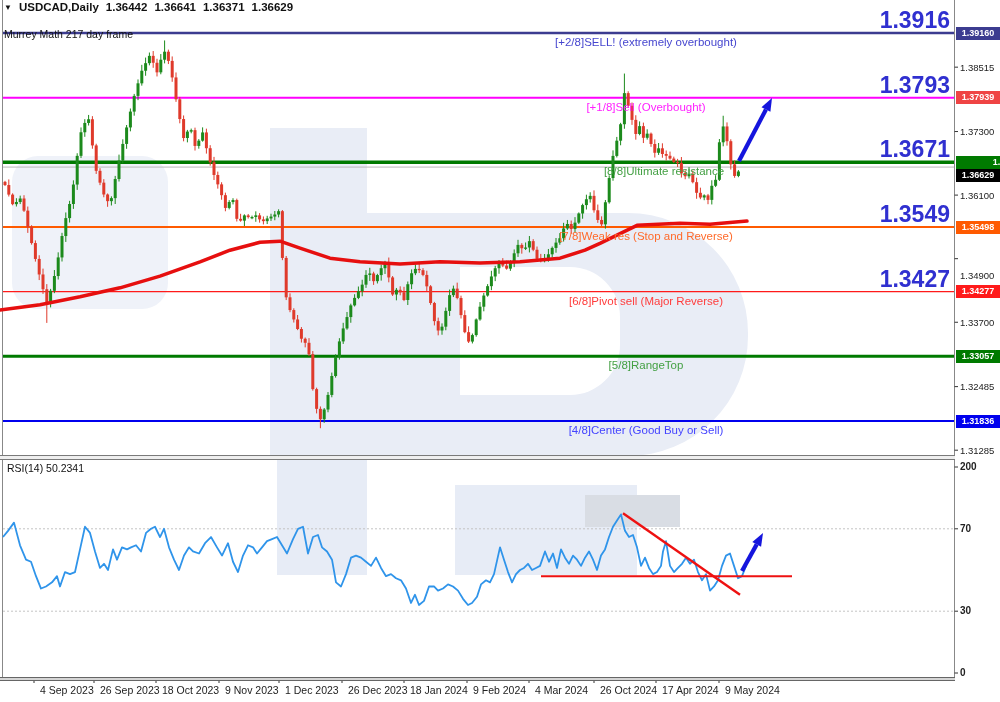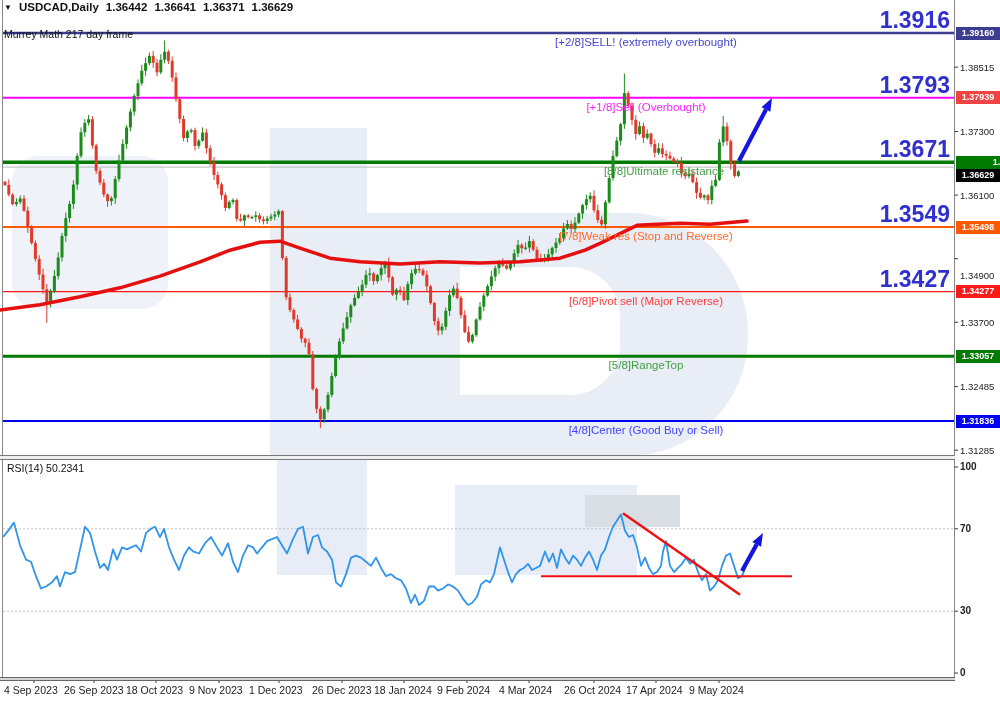--- a/index.html
+++ b/index.html
@@ -24,21 +24,21 @@
   #title-row .caret{font-size:8px;position:relative;top:0px;}
   #murrey-label{position:absolute;left:4px;top:28px;z-index:4;font-size:10.5px;color:#111;}
   #rsi-label{position:absolute;left:7px;top:462px;z-index:4;font-size:10.5px;color:#111;}
   .lvl-note{position:absolute;transform:translateX(-50%);white-space:nowrap;font-size:11.5px;z-index:3;}
   .big-price{position:absolute;right:50px;font-size:23px;font-weight:bold;color:#3030d0;z-index:3;
              letter-spacing:0px;}
   .badge{position:absolute;left:956px;width:44px;height:13px;line-height:13px;text-align:center;
          font-size:9px;font-weight:bold;color:#fff;z-index:3;}
   .ytick{position:absolute;left:960px;font-size:9.5px;color:#222;z-index:3;}
   .rtick{position:absolute;left:960px;font-size:10px;font-weight:bold;color:#222;z-index:3;}
-  .dlabel{position:absolute;top:684px;font-size:10.5px;color:#222;z-index:3;white-space:nowrap;}
+  .dlabel{position:absolute;top:684px;font-size:10.5px;color:#222;z-index:3;white-space:nowrap;margin-left:36px;}
 </style>
 </head>
 <body>
 
 <div id="chart">
 
   <div class="wm" id="wm-left"></div>
   <div class="wm" id="wm-bar"></div>
   <div class="wm" id="wm-ring"></div>
   <div class="wm" id="wm-hole"></div>
@@ -521,21 +521,21 @@
       <div class="lvl-note" style="left:646px;top:424px;color:#4444ff;">[4/8]Center (Good Buy or Sell)</div>
       <div class="badge" style="top:414.5px;background:#0000ee;">1.31836</div>
       <div class="badge" style="top:169.0835608956852px;background:#000000;">1.36629</div>
       <div class="ytick" style="top:61.66985253959504px;">1.38515</div>
       <div class="ytick" style="top:126.03631895139245px;">1.37300</div>
       <div class="ytick" style="top:189.60813762971037px;">1.36100</div>
       <div class="ytick" style="top:270px;">1.34900</div>
       <div class="ytick" style="top:316.7517749863463px;">1.33700</div>
       <div class="ytick" style="top:381.1182413981425px;">1.32485</div>
       <div class="ytick" style="top:444.69006007646044px;">1.31285</div>
-      <div class="rtick" style="top:461px;">100</div>
+      <div class="rtick" style="top:461px;">200</div>
       <div class="rtick" style="top:522.8px;">70</div>
       <div class="rtick" style="top:605.2px;text-align:center;">30</div>
       <div class="rtick" style="top:667px;">0</div>
       <div class="dlabel" style="left:4px;">4 Sep 2023</div>
       <div class="dlabel" style="left:64px;">26 Sep 2023</div>
       <div class="dlabel" style="left:126px;">18 Oct 2023</div>
       <div class="dlabel" style="left:189px;">9 Nov 2023</div>
       <div class="dlabel" style="left:249px;">1 Dec 2023</div>
       <div class="dlabel" style="left:312px;">26 Dec 2023</div>
       <div class="dlabel" style="left:374px;">18 Jan 2024</div>

